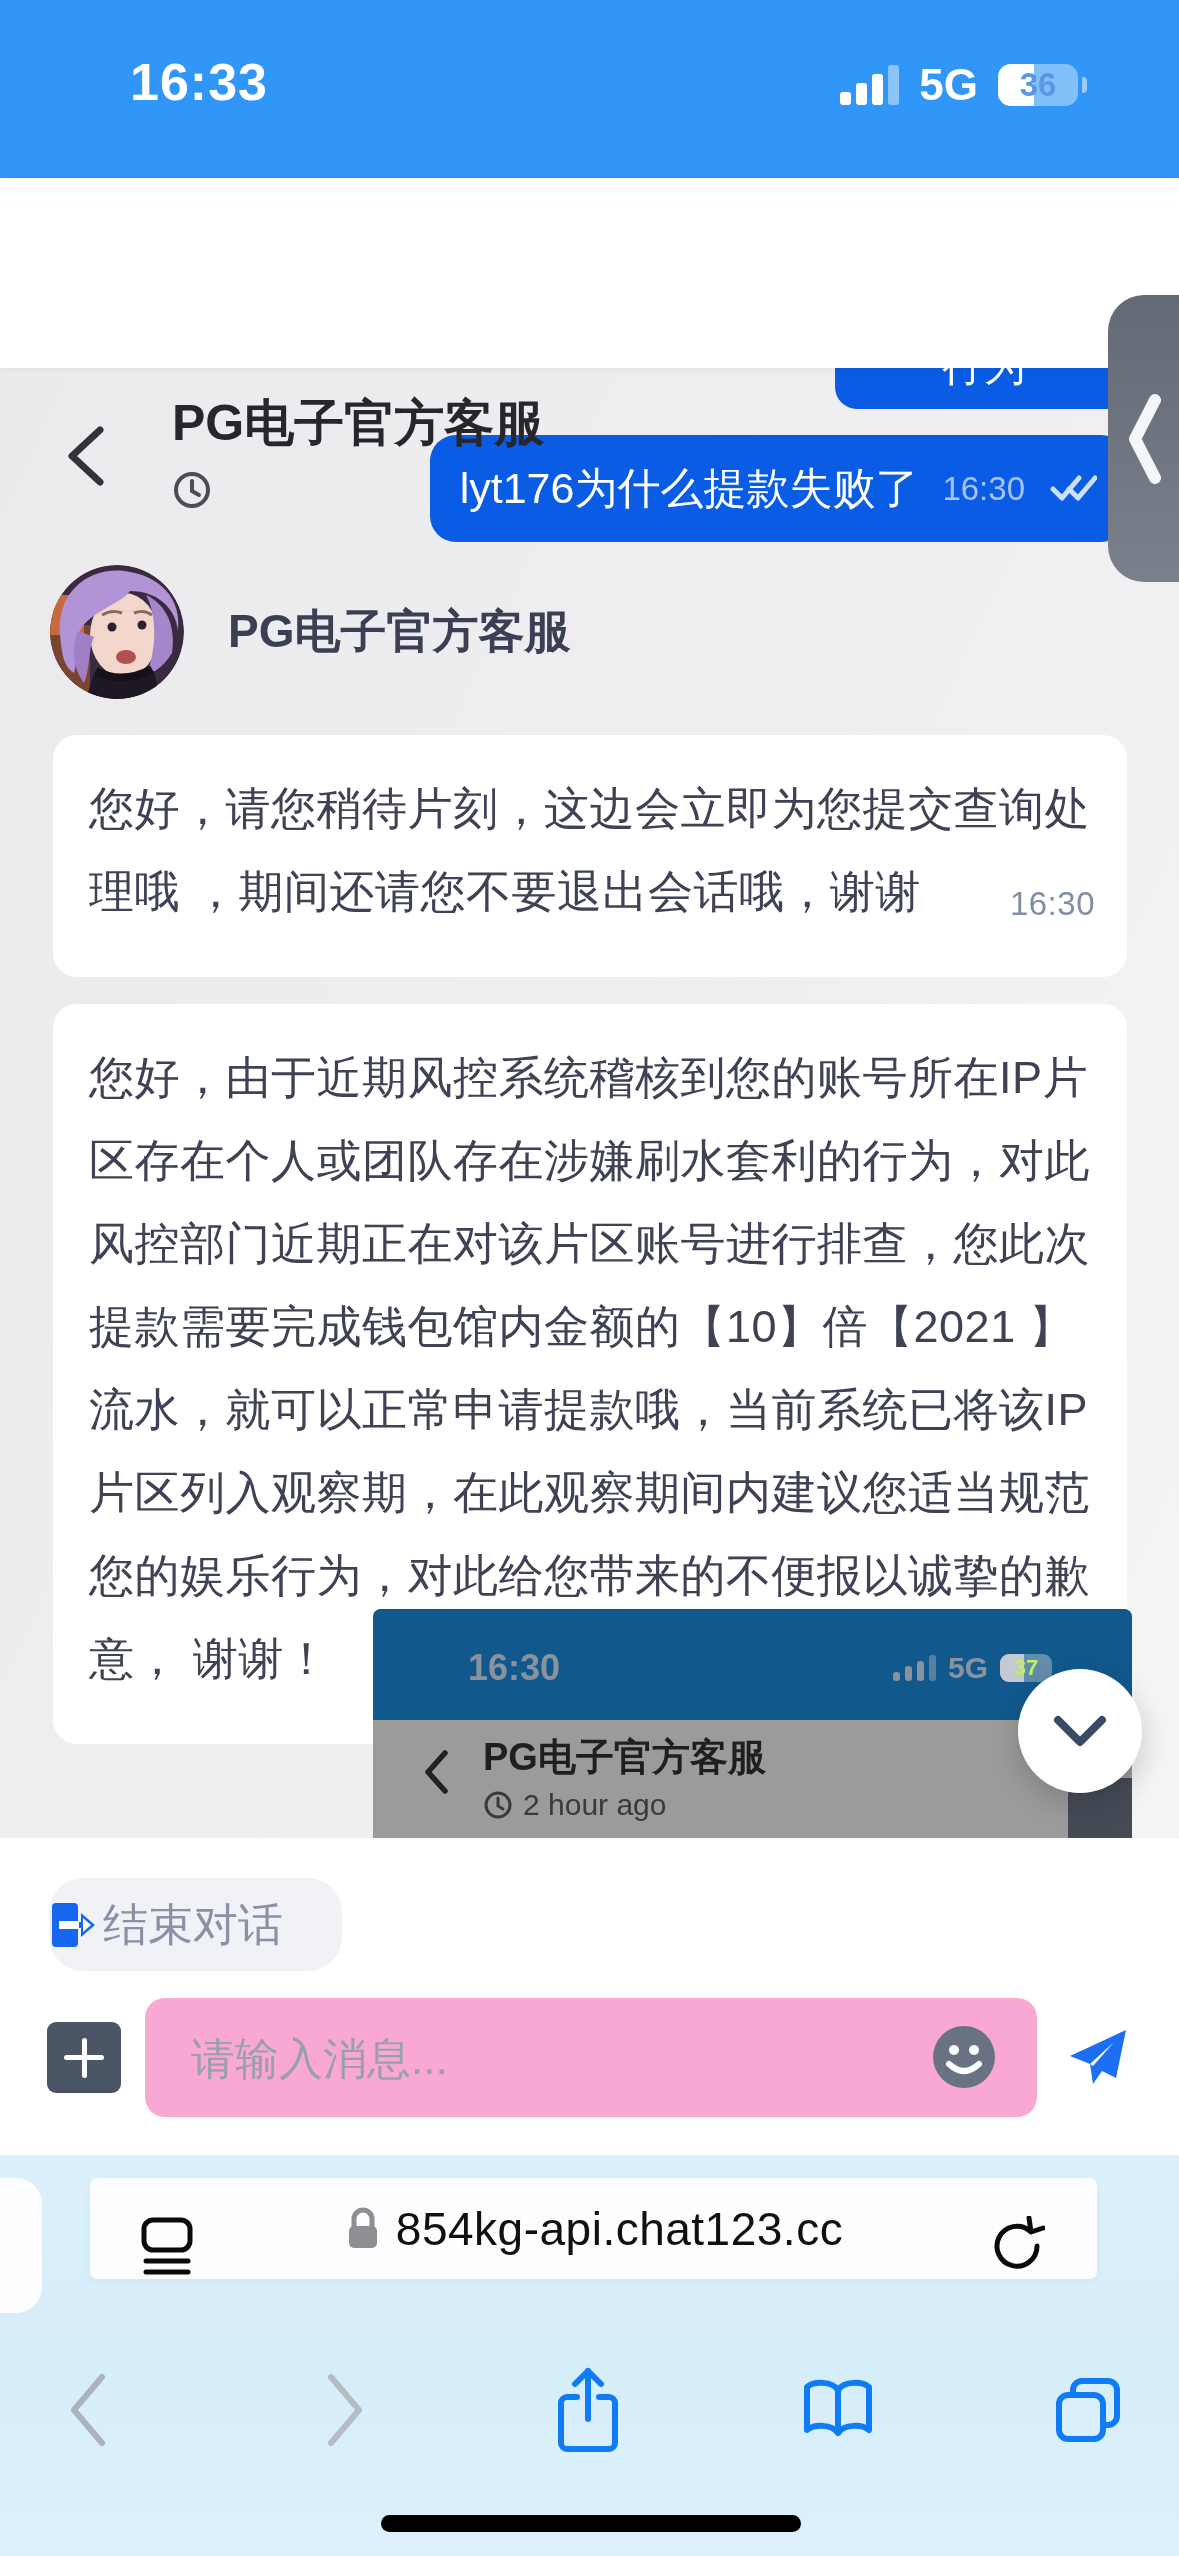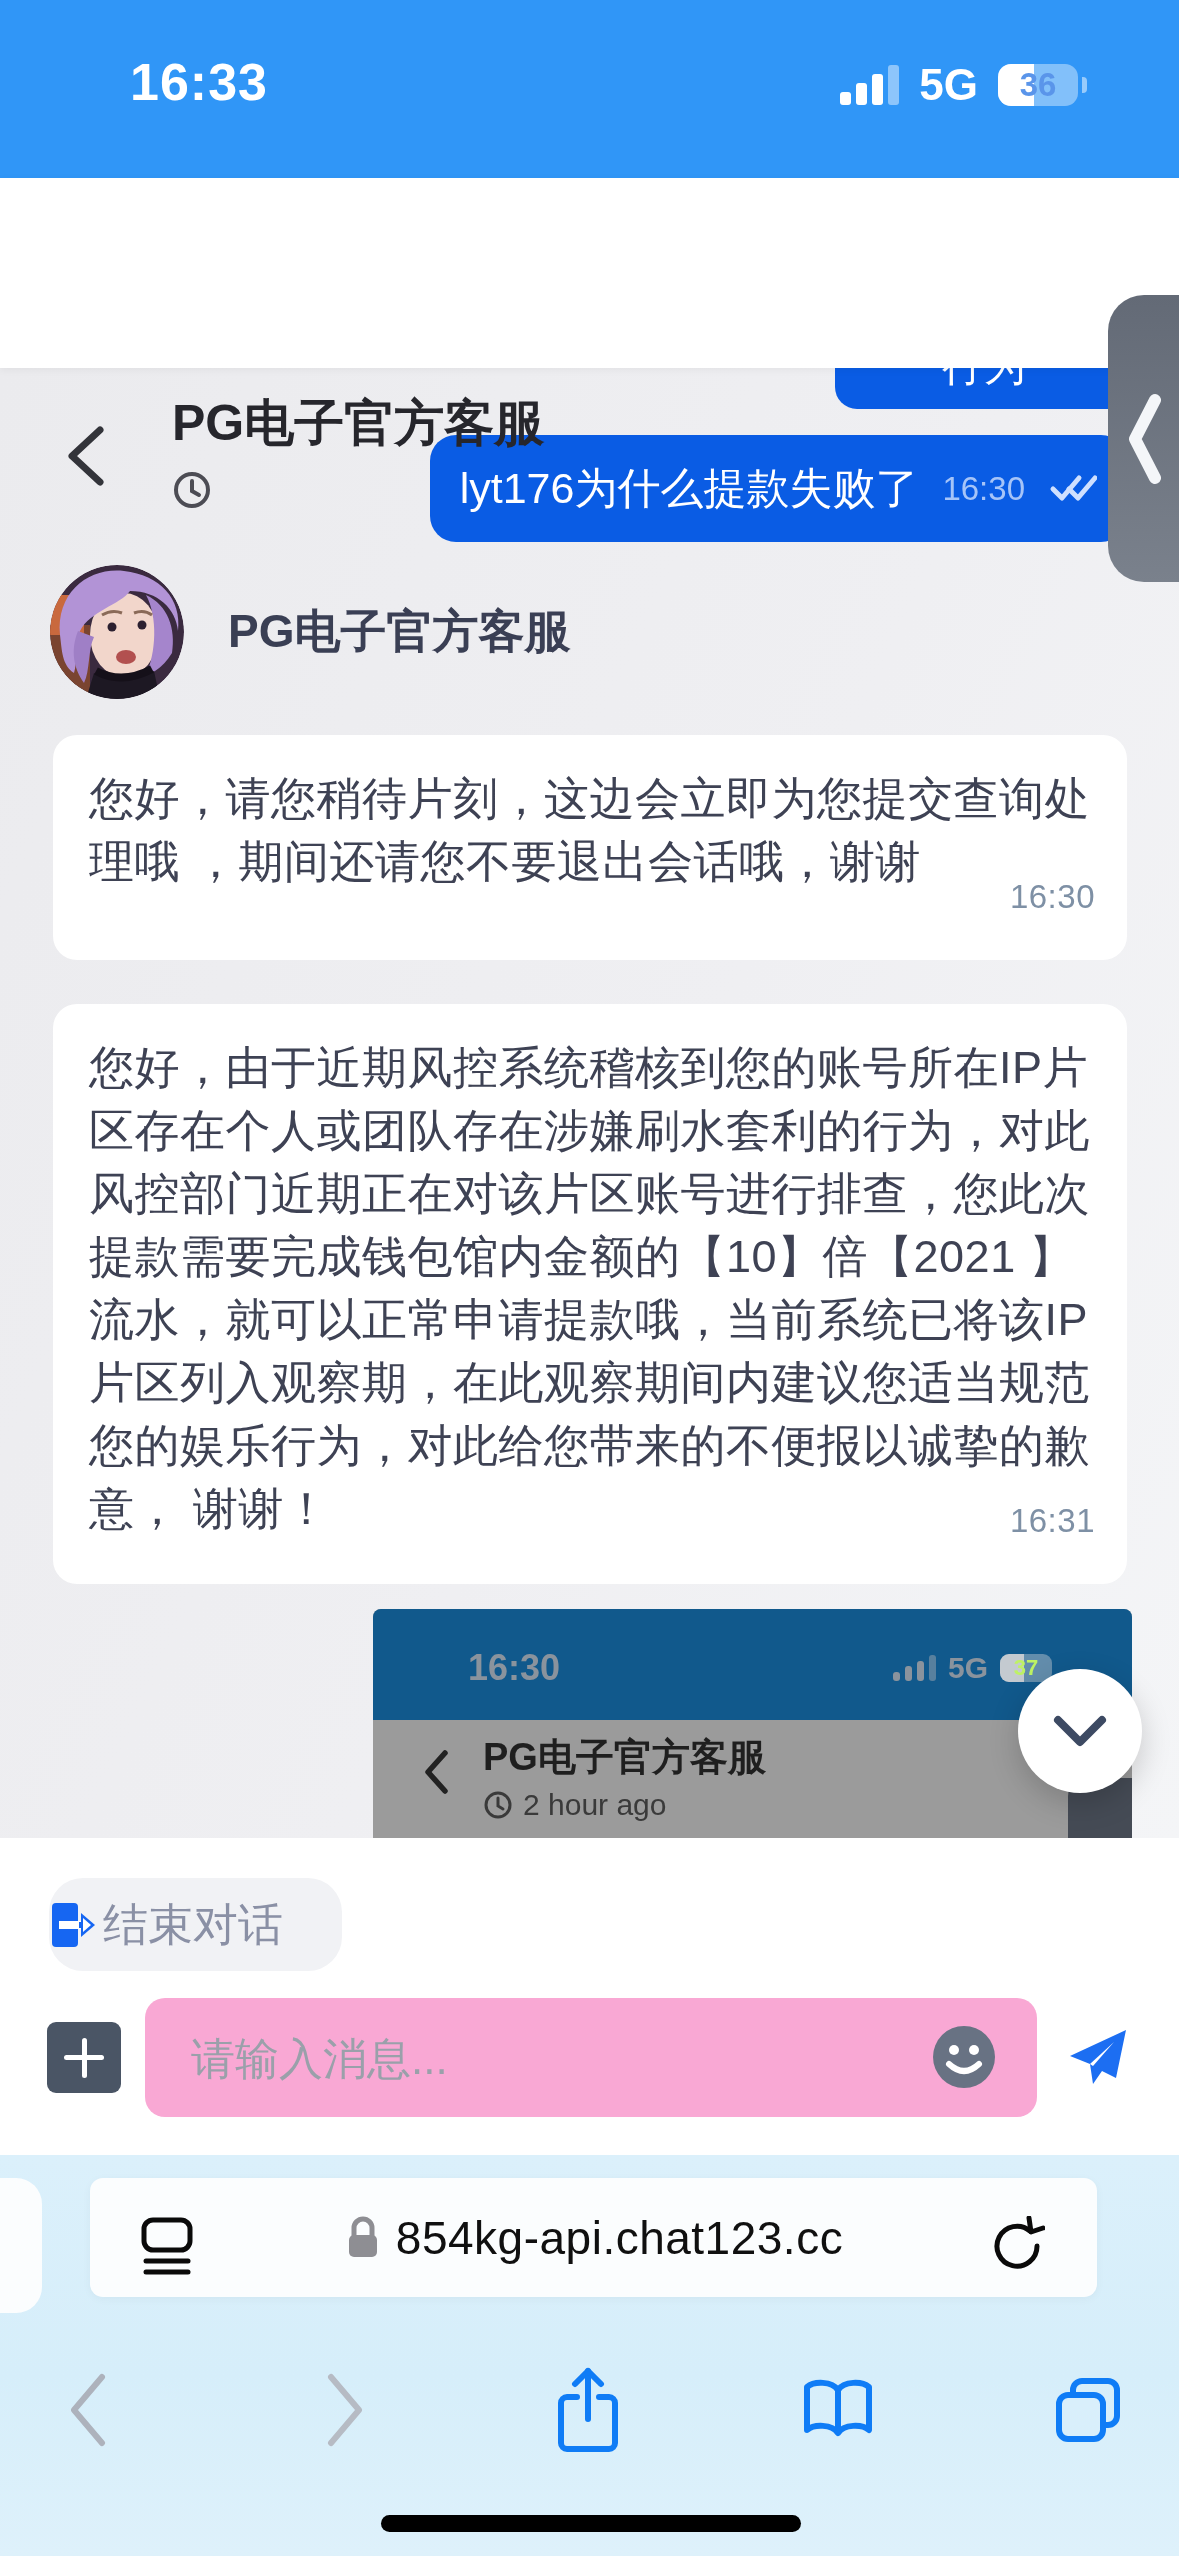--- a/index.html
+++ b/index.html
@@ -36,21 +36,21 @@
     background:#0A5CE4;border-radius:0 0 22px 22px;overflow:hidden;}
   .clipped-bubble .t{display:block;margin-top:-30px;text-align:center;color:#fff;font-size:42px;}
   .out-bubble{position:absolute;right:52px;top:67px;height:107px;display:flex;align-items:center;
     padding:0 30px;gap:24px;}
   .out-bubble .msg{font-size:43px;white-space:nowrap;}
   .out-bubble .when{font-size:33px;color:#A6C4F8;}
   .agent-row{position:absolute;left:50px;top:197px;display:flex;align-items:center;gap:44px;}
   .avatar{width:134px;height:134px;border-radius:50%;overflow:hidden;flex:0 0 auto;}
   .agent-name{font-size:46px;font-weight:bold;color:#3a3f54;}
   .in-bubble{position:absolute;left:53px;width:1074px;background:#fff;border-radius:24px;
-    box-sizing:border-box;padding:32px 36px 44px 36px;color:#3e4254;font-size:45px;line-height:63px;letter-spacing:.5px;}
+    box-sizing:border-box;padding:32px 36px 44px 36px;color:#3e4254;font-size:45px;line-height:83px;letter-spacing:.5px;}
   .in-bubble .when{position:absolute;right:32px;bottom:32px;font-size:33px;color:#7e90a5;}
   .in-b1{top:367px;min-height:225px;}
   .in-b2{top:636px;min-height:577px;}
 
   
   .thumb{position:absolute;left:373px;top:1241px;width:759px;height:229px;border-radius:8px 8px 0 0;
     overflow:hidden;background:#9b9b9b;}
   .thumb-status{position:relative;height:111px;background:#11598C;}
   .th-time{position:absolute;left:95px;top:38px;font-size:36px;font-weight:bold;color:#8a939d;}
   .th-right{position:absolute;right:80px;top:42px;display:flex;align-items:center;gap:12px;}
@@ -90,21 +90,21 @@
   .input-wrap input{position:absolute;left:44px;top:0;width:700px;height:119px;border:0;background:transparent;outline:none;
     font-size:44px;color:#3e4254;font-family:inherit;}
   .input-wrap input::placeholder{color:#9aa0aa;}
   .emoji-btn{position:absolute;right:40px;top:26px;width:66px;height:66px;}
   .send-btn{position:absolute;left:1066px;top:190px;width:62px;height:60px;}
 
   
   .safari{position:absolute;left:0;top:2155px;width:1179px;height:401px;
     background:linear-gradient(180deg,#dbf0fb 0%,#d6eefa 55%,#def1fb 100%);}
   .tab-sliver{position:absolute;left:-30px;top:23px;width:72px;height:135px;background:#fbfdfe;border-radius:0 26px 26px 0;}
-  .url-bar{position:absolute;left:90px;top:23px;width:1007px;height:119px;background:#fbfdfe;border-radius:13px;
+  .url-bar{position:absolute;left:90px;top:23px;width:1007px;height:101px;background:#fbfdfe;border-radius:7px;
     box-shadow:0 2px 10px rgba(0,0,0,.04);}
   .reader-ic{position:absolute;left:48px;top:38px;color:#0a0a0a;}
   .url-center{position:absolute;left:0;right:0;top:0;bottom:0;display:flex;align-items:center;justify-content:center;gap:14px;}
   .url-text{font-size:46px;color:#101010;letter-spacing:.5px;}
   .reload-ic{position:absolute;right:52px;top:38px;color:#0a0a0a;}
   .tb{position:absolute;top:195px;width:120px;height:120px;display:flex;align-items:center;justify-content:center;}
   .tb.back{left:28px;color:#adb2bc;}
   .tb.fwd{left:285px;color:#b6bbc4;}
   .tb.share{left:528px;color:#0f7cf6;}
   .tb.book{left:778px;color:#0f7cf6;}

